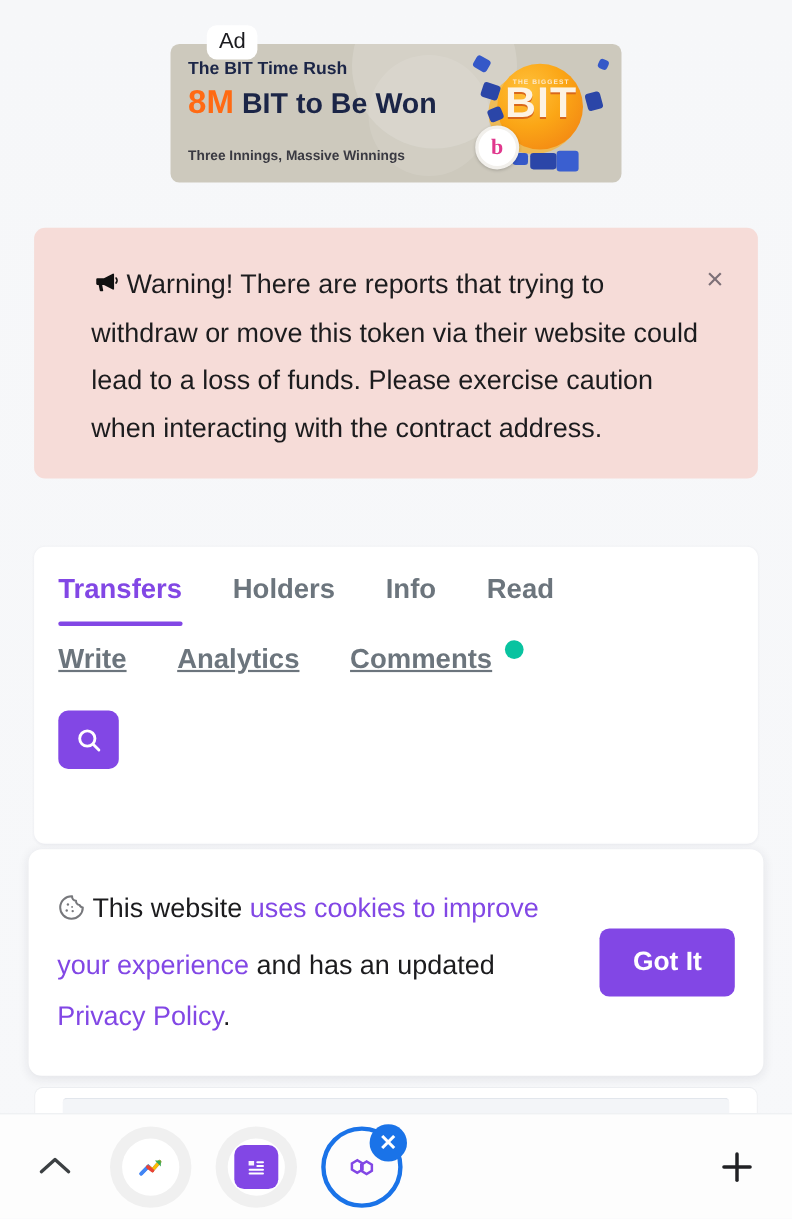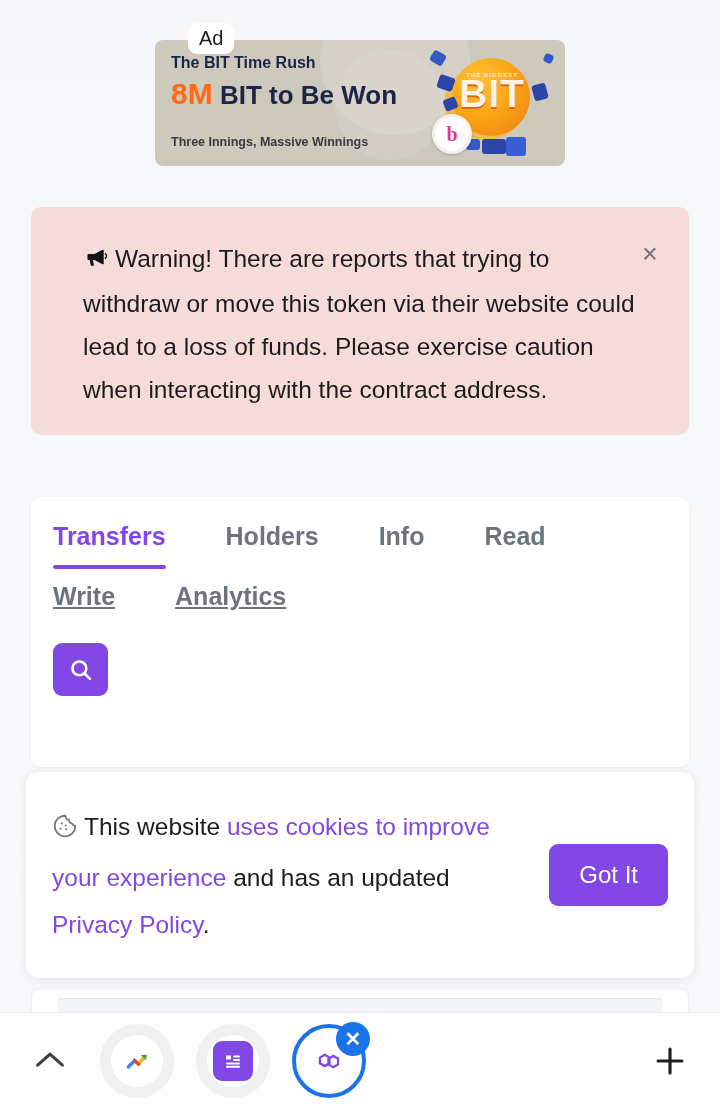--- a/index.html
+++ b/index.html
@@ -134,21 +134,21 @@
   
   .tabs-card {
     position: absolute; left: 31px; top: 497px;
     width: 658px; height: 270px;
     background: #fff; border-radius: 10px;
     box-shadow: 0 1px 3px rgba(20,20,60,.06);
     overflow: hidden;
   }
   .tab-row {
     display: flex; align-items: flex-end;
-    padding: 0 22px; gap: 16px;
+    padding: 0 22px; gap: 2px;
   }
   .tab-row.row1 { margin-top: 25px; }
   .tab-row.row2 { margin-top: 13px; }
   .tab {
     font-size: 25px; font-weight: bold; color: #6c757d;
     padding: 0 22px 18px 22px; cursor: pointer;
     position: relative; white-space: nowrap;
   }
   .tab:first-child { padding-left: 0; }
   .tab.active { color: #8247e5; }
@@ -195,21 +195,21 @@
     flex: 1;
     padding: 0 14px 0 26px;
     font-size: 24.5px; line-height: 47px; color: #1c1c1e;
   }
   .cookie-icon { display: inline-block; vertical-align: -4px; margin-right: 6px; }
   .cookie-link { color: #8247e5; cursor: pointer; }
   .cookie-btn {
     margin-right: 26px;
     background: #8247e5; color: #fff; border: none;
     border-radius: 9px; padding: 17px 30px;
-    font-size: 24px; font-weight: normal; cursor: pointer;
+    font-size: 24px; font-weight: bold; cursor: pointer;
     font-family: "Liberation Sans", sans-serif;
     white-space: nowrap;
   }
 
   
   .bottom-bar {
     position: absolute; left: 0; bottom: 0;
     width: 720px; height: 96px;
     background: #fdfdfd;
     border-top: 1px solid #eceef1;
@@ -306,20 +306,23 @@
   <div class="tabs-card">
     <div class="tab-row row1">
       <div class="tab active">Transfers</div>
       <div class="tab">Holders</div>
       <div class="tab">Info</div>
       <div class="tab">Read</div>
     </div>
     <div class="tab-row row2">
       <div class="tab row2-tab">Write</div>
       <div class="tab row2-tab">Analytics</div>
+      <div class="tab row2-tab">
+        <span>Comments</span><span class="comments-dot"></span>
+      </div>
     </div>
     <div class="search-area">
       <button class="search-btn">
         <svg width="26" height="26" viewBox="0 0 24 24" fill="none" stroke="#fff" stroke-width="2.4" stroke-linecap="round">
           <circle cx="10.5" cy="10.5" r="6.4"></circle>
           <line x1="15.4" y1="15.4" x2="20.2" y2="20.2"></line>
         </svg>
       </button>
     </div>
   </div>

